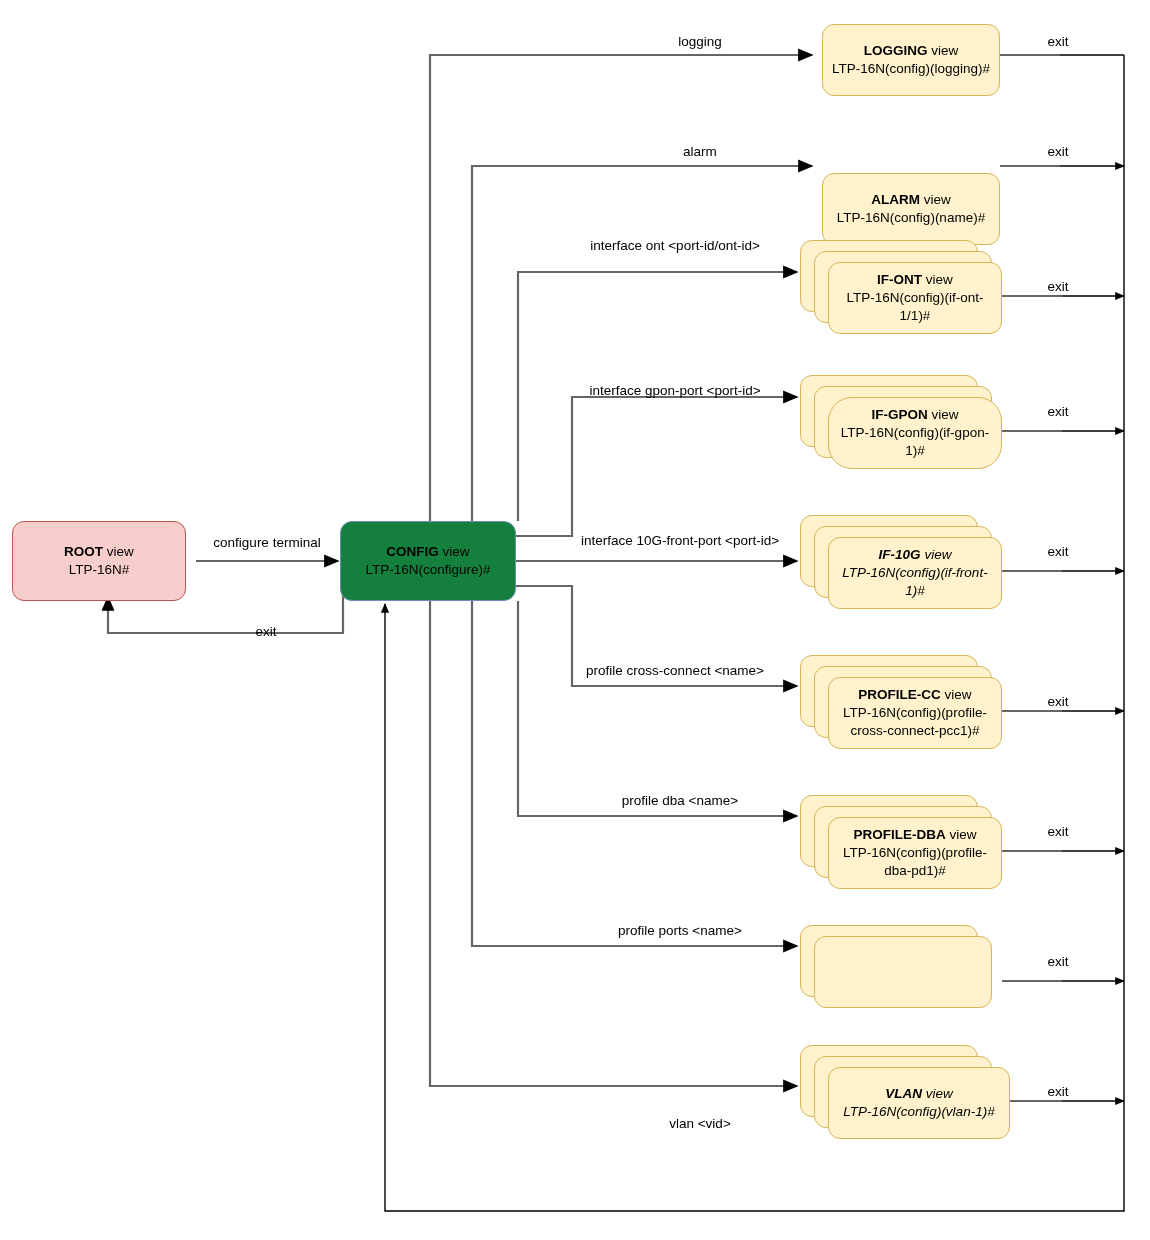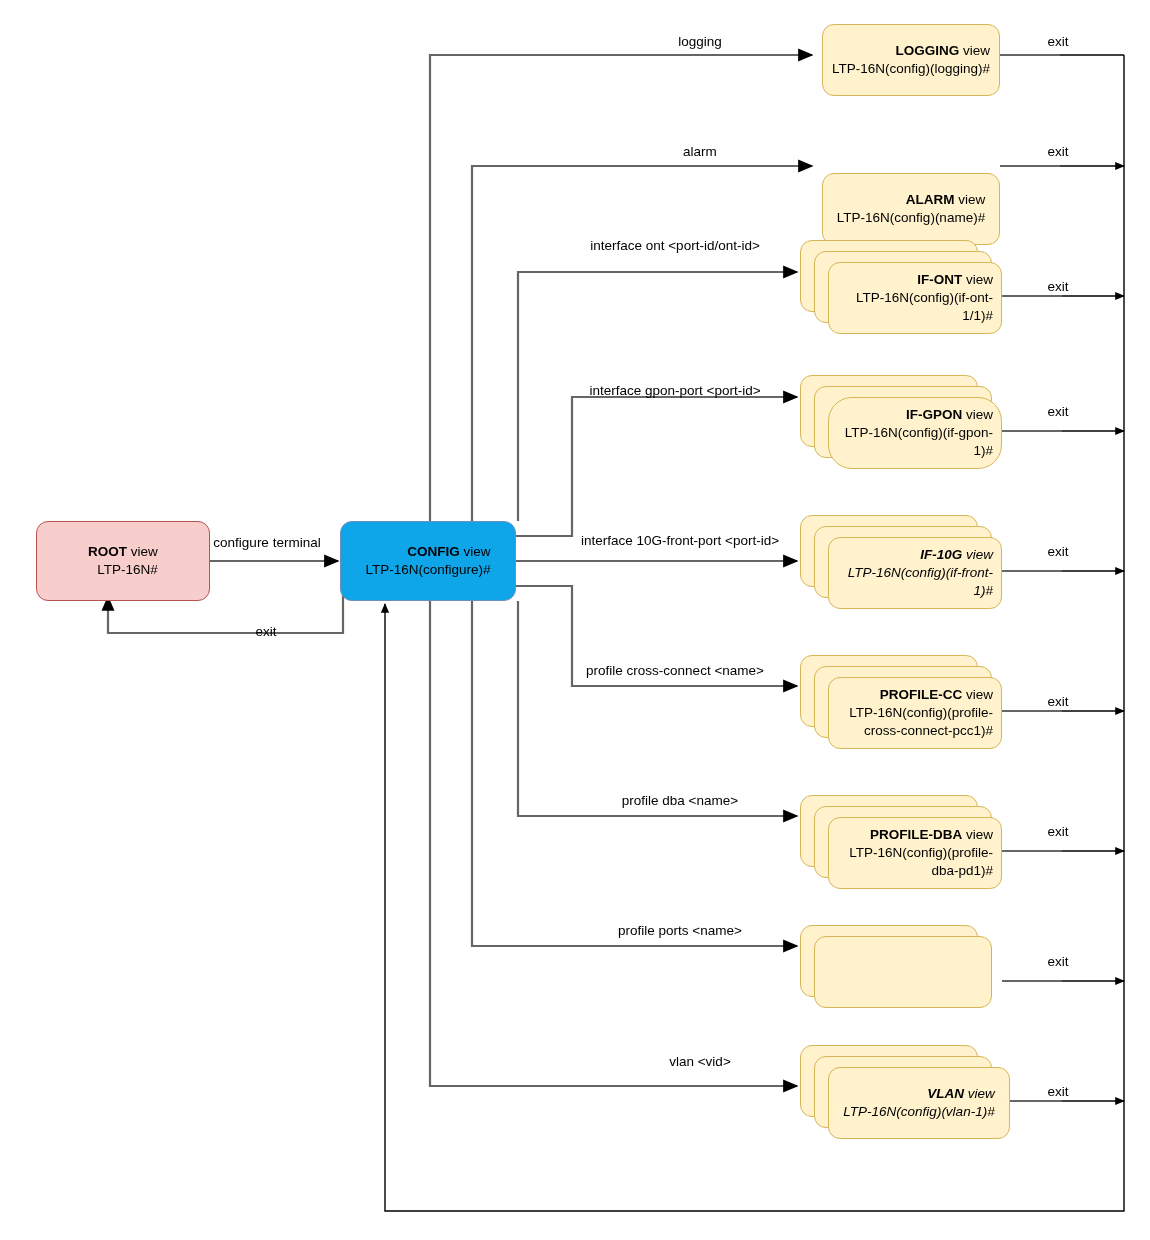--- a/index.html
+++ b/index.html
@@ -6,25 +6,25 @@
   body{
     font-family:"Liberation Sans","DejaVu Sans",sans-serif;
     width:1150px;height:1240px;position:relative;overflow:hidden;
     color:#000000;
   }
   #canvas{position:absolute;left:0;top:0;width:1150px;height:1240px;}
   svg.edges{position:absolute;left:0;top:0;width:1150px;height:1240px;}
 
   .node{position:absolute;box-sizing:border-box;border-radius:12px;
         display:flex;align-items:center;justify-content:center;text-align:center;}
-  .node .inner{padding:0 8px;line-height:1.32;font-size:13.5px;text-align:right;}
+  .node .inner{padding:0 8px;line-height:1.32;font-size:13.5px;}
   .node .inner b{font-weight:bold;}
 
   .node.root  {background:#f8cecc;border:1.6px solid #b85450;}
-  .node.config{background:#0ea5e9;border:1.6px solid #6c8ebf;}
+  .node.config{background:#15803d;border:1.6px solid #6c8ebf;}
   .node.view  {background:#fff2cc;border:1.6px solid #d6b656;}
 
   
   .stack-layer{position:absolute;box-sizing:border-box;border-radius:12px;
                background:#fff2cc;border:1.6px solid #d6b656;}
 
   .edge-label{position:absolute;font-size:13.5px;color:#000;white-space:nowrap;
               text-align:center;line-height:1;}
 </style>
 </head>
@@ -77,21 +77,21 @@
       <path d="M1062,571  L1124,571" marker-end="url(#arrB)"></path>
       <path d="M1062,711  L1124,711" marker-end="url(#arrB)"></path>
       <path d="M1062,851  L1124,851" marker-end="url(#arrB)"></path>
       <path d="M1062,981  L1124,981" marker-end="url(#arrB)"></path>
       <path d="M1062,1101 L1124,1101" marker-end="url(#arrB)"></path>
 
       <path d="M1124,55 L1124,1211 L385,1211 L385,604" marker-end="url(#arrB)"></path>
     </g>
   </svg>
 
-  <div class="node root" style="left:36px;top:521px;width:174px;height:80px;">
+  <div class="node root" style="left:12px;top:521px;width:174px;height:80px;">
     <div class="inner">
       <b>ROOT</b><span> view</span><br>
       <span>LTP-16N#</span>
     </div>
   </div>
 
   <div class="node config" style="left:340px;top:521px;width:176px;height:80px;">
     <div class="inner">
       <b>CONFIG</b><span> view</span><br>
       <span>LTP-16N(configure)#</span>
@@ -173,21 +173,21 @@
   <div class="edge-label" style="left:206px;top:625px;width:120px;">exit</div>
 
   <div class="edge-label" style="left:620px;top:35px;width:160px;">logging</div>
   <div class="edge-label" style="left:620px;top:145px;width:160px;">alarm</div>
   <div class="edge-label" style="left:560px;top:239px;width:230px;">interface ont &lt;port-id/ont-id&gt;</div>
   <div class="edge-label" style="left:560px;top:384px;width:230px;">interface gpon-port &lt;port-id&gt;</div>
   <div class="edge-label" style="left:560px;top:534px;width:240px;">interface 10G-front-port &lt;port-id&gt;</div>
   <div class="edge-label" style="left:560px;top:664px;width:230px;">profile cross-connect &lt;name&gt;</div>
   <div class="edge-label" style="left:580px;top:794px;width:200px;">profile dba &lt;name&gt;</div>
   <div class="edge-label" style="left:580px;top:924px;width:200px;">profile ports &lt;name&gt;</div>
-  <div class="edge-label" style="left:620px;top:1055px;width:160px;">vlan &lt;vid&gt;</div>
+  <div class="edge-label" style="left:620px;top:1117px;width:160px;">vlan &lt;vid&gt;</div>
 
   <div class="edge-label" style="left:1016px;top:35px;width:84px;">exit</div>
   <div class="edge-label" style="left:1016px;top:145px;width:84px;">exit</div>
   <div class="edge-label" style="left:1016px;top:280px;width:84px;">exit</div>
   <div class="edge-label" style="left:1016px;top:405px;width:84px;">exit</div>
   <div class="edge-label" style="left:1016px;top:545px;width:84px;">exit</div>
   <div class="edge-label" style="left:1016px;top:695px;width:84px;">exit</div>
   <div class="edge-label" style="left:1016px;top:825px;width:84px;">exit</div>
   <div class="edge-label" style="left:1016px;top:955px;width:84px;">exit</div>
   <div class="edge-label" style="left:1016px;top:1085px;width:84px;">exit</div>

